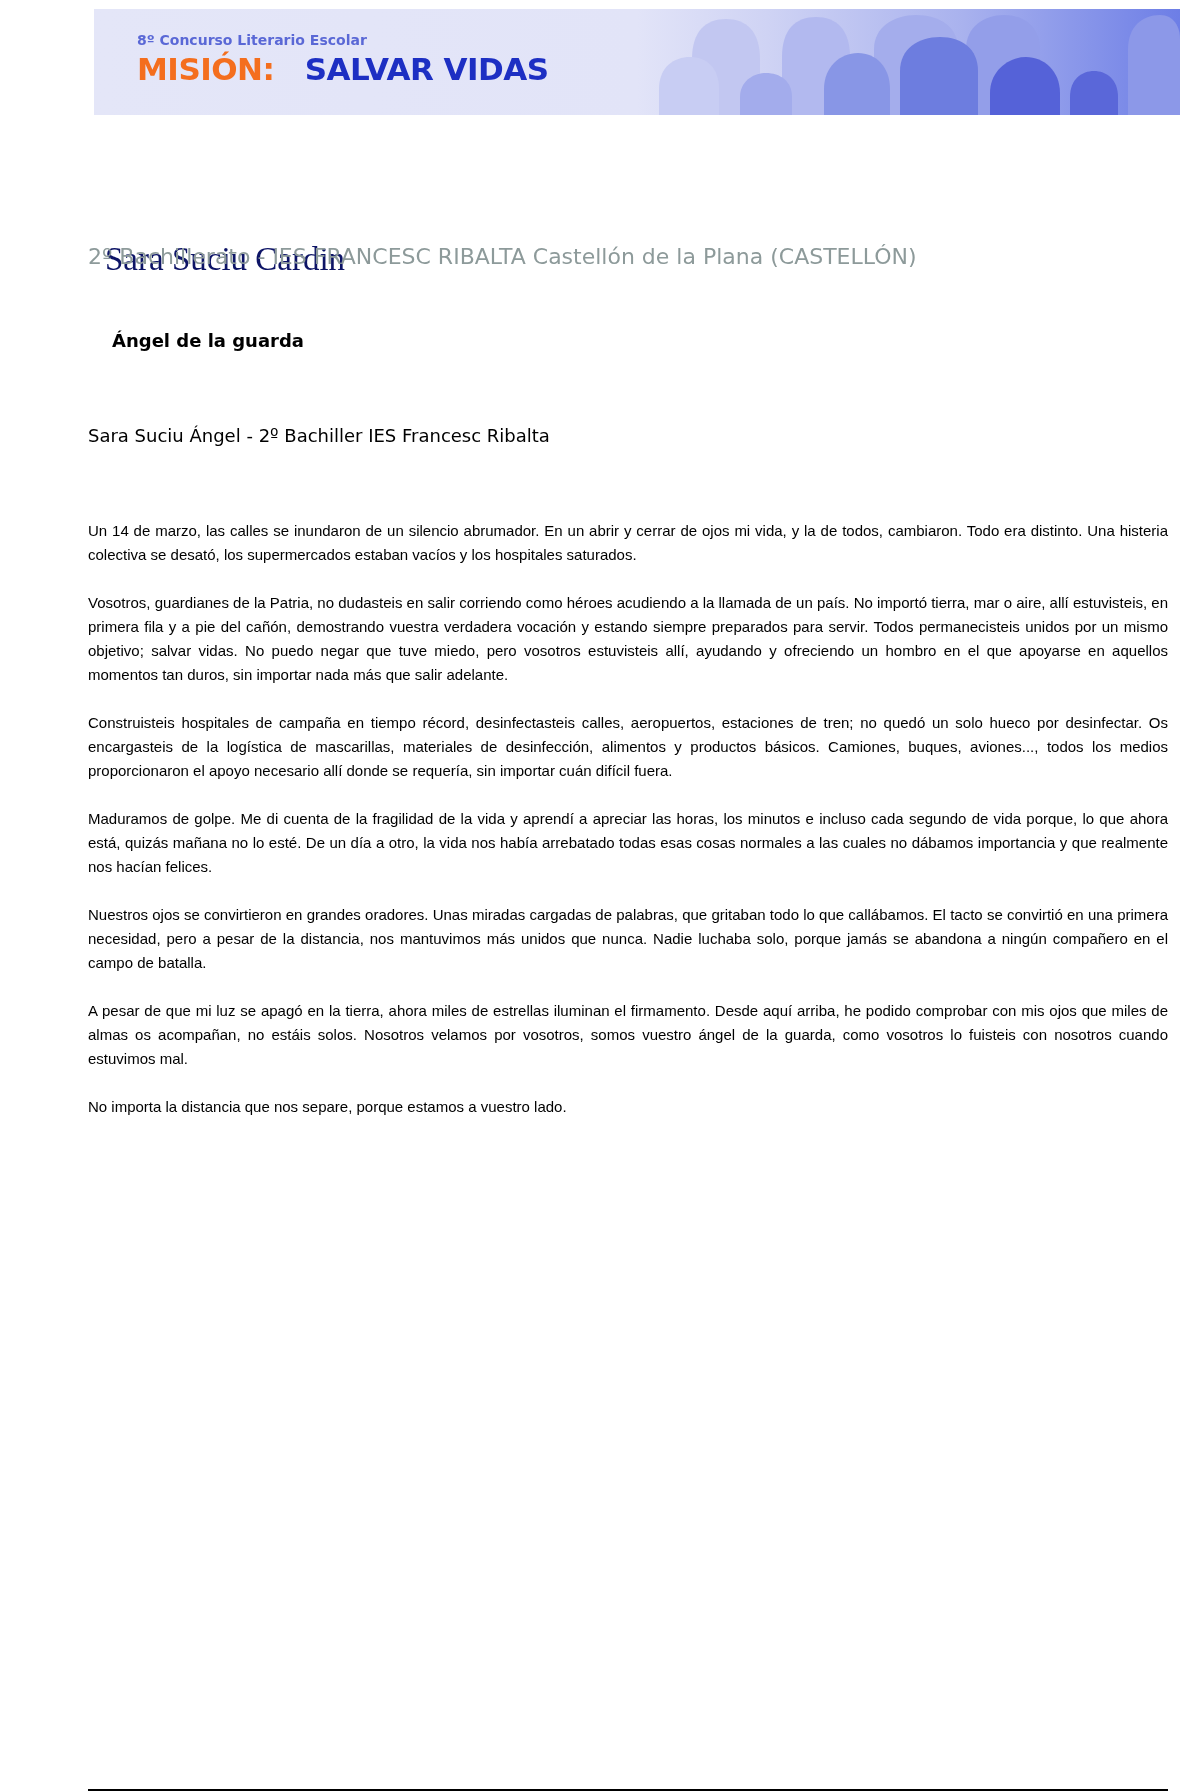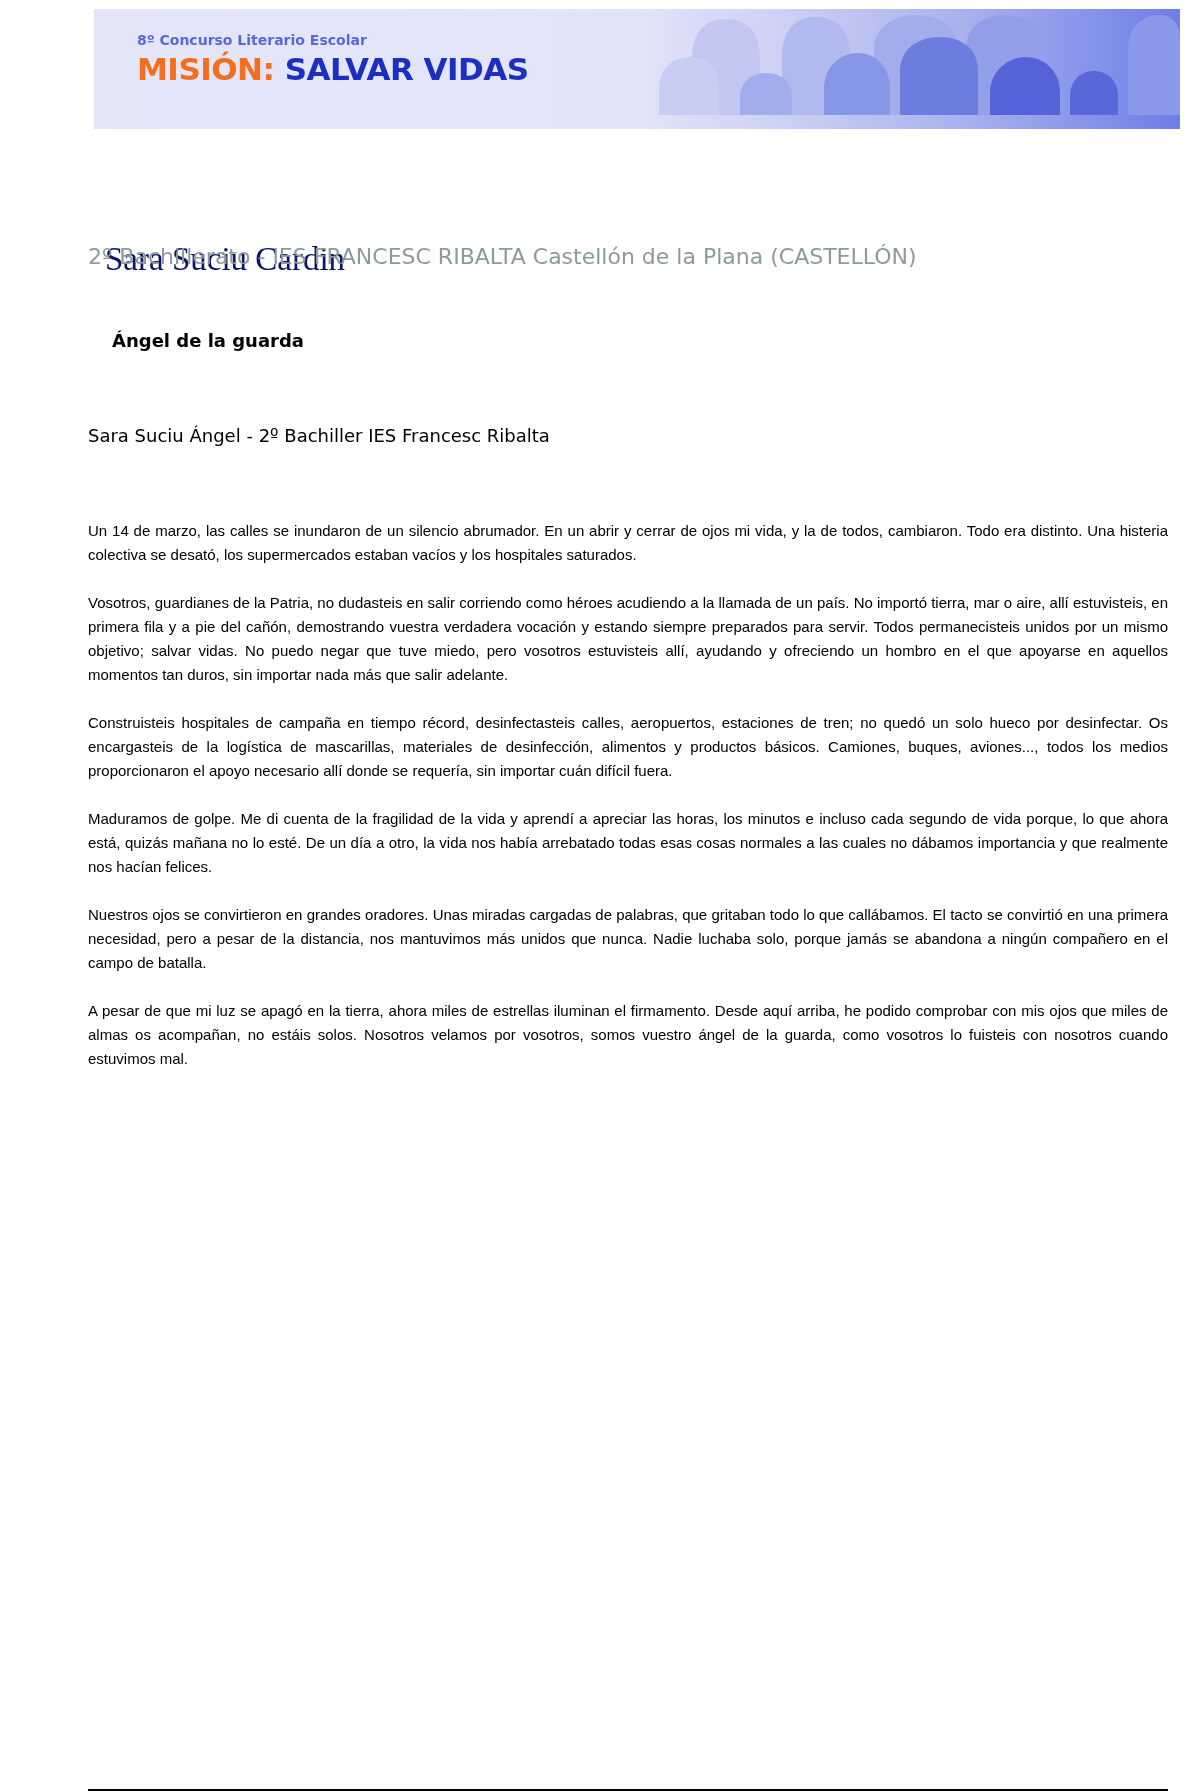--- a/index.html
+++ b/index.html
@@ -1,27 +1,27 @@
 <!DOCTYPE html>
 <html><head>
   <meta charset="utf-8">
   <style>
     html, body { margin: 0; padding: 0; background: #ffffff; }
     body { width: 1200px; height: 1792px; position: relative; overflow: hidden;
            font-family: "DejaVu Sans", sans-serif; color: #000; }
 
-    .banner { position: absolute; left: 94px; top: 9px; width: 1086px; height: 120px;
+    .banner { position: absolute; left: 94px; top: 9px; width: 1086px; height: 106px;
               background: linear-gradient(90deg, #e4e6f8 0%, #e2e4f8 50%, #cfd3f4 62%, #a9b2ee 80%, #6d7ee6 100%);
               overflow: hidden; }
     .banner .kicker { position: absolute; left: 43px; top: 23px; font-family: "DejaVu Sans", sans-serif;
                       font-weight: bold; font-size: 14px; color: #5a68d6; letter-spacing: 0; }
     .banner .headline { position: absolute; left: 43px; top: 45px; font-family: "DejaVu Sans", sans-serif;
                         font-weight: bold; font-size: 31px; letter-spacing: -0.5px; line-height: 1; }
     .banner .headline .h1 { color: #f46e1e; }
-    .banner .headline .h2 { color: #1d2fc3; }
+    .banner .headline .h2 { color: #1d2fc3; margin-left: 20px; }
     .silhouettes { position: absolute; left: 0; top: 0; width: 1086px; height: 106px; }
 
     .author { position: absolute; left: 105px; top: 203px; font-size: 33px; color: #0d1466;
               font-family: Liberation Serif, serif; line-height: 1; margin-top: 40px; }
     .school { position: absolute; left: 88px; top: 246px; font-size: 22px; color: #8d9a9a;
               font-family: "DejaVu Sans", sans-serif; line-height: 1; white-space: nowrap; }
 
     .title { position: absolute; left: 88px; top: 330px; font-size: 18px; font-weight: bold;
              font-family: "DejaVu Sans", sans-serif; margin-left: 24px; }
     .byline { position: absolute; left: 88px; top: 425px; font-size: 18px;
@@ -67,15 +67,16 @@
 <div class="title">Ángel de la guarda</div>
 <div class="byline">Sara Suciu Ángel - 2º Bachiller IES Francesc Ribalta</div>
 
 <div class="body-text">
   <p>Un 14 de marzo, las calles se inundaron de un silencio abrumador. En un abrir y cerrar de ojos mi vida, y la de todos, cambiaron. Todo era distinto. Una histeria colectiva se desató, los supermercados estaban vacíos y los hospitales saturados.</p>
   <p>Vosotros, guardianes de la Patria, no dudasteis en salir corriendo como héroes acudiendo a la llamada de un país. No importó tierra, mar o aire, allí estuvisteis, en primera fila y a pie del cañón, demostrando vuestra verdadera vocación y estando siempre preparados para servir. Todos permanecisteis unidos por un mismo objetivo; salvar vidas. No puedo negar que tuve miedo, pero vosotros estuvisteis allí, ayudando y ofreciendo un hombro en el que apoyarse en aquellos momentos tan duros, sin importar nada más que salir adelante.</p>
   <p>Construisteis hospitales de campaña en tiempo récord, desinfectasteis calles, aeropuertos, estaciones de tren; no quedó un solo hueco por desinfectar. Os encargasteis de la logística de mascarillas, materiales de desinfección, alimentos y productos básicos. Camiones, buques, aviones..., todos los medios proporcionaron el apoyo necesario allí donde se requería, sin importar cuán difícil fuera.</p>
   <p>Maduramos de golpe. Me di cuenta de la fragilidad de la vida y aprendí a apreciar las horas, los minutos e incluso cada segundo de vida porque, lo que ahora está, quizás mañana no lo esté. De un día a otro, la vida nos había arrebatado todas esas cosas normales a las cuales no dábamos importancia y que realmente nos hacían felices.</p>
   <p>Nuestros ojos se convirtieron en grandes oradores. Unas miradas cargadas de palabras, que gritaban todo lo que callábamos. El tacto se convirtió en una primera necesidad, pero a pesar de la distancia, nos mantuvimos más unidos que nunca. Nadie luchaba solo, porque jamás se abandona a ningún compañero en el campo de batalla.</p>
   <p>A pesar de que mi luz se apagó en la tierra, ahora miles de estrellas iluminan el firmamento. Desde aquí arriba, he podido comprobar con mis ojos que miles de almas os acompañan, no estáis solos. Nosotros velamos por vosotros, somos vuestro ángel de la guarda, como vosotros lo fuisteis con nosotros cuando estuvimos mal.</p>
+  <p>No importa la distancia que nos separe, porque estamos a vuestro lado.</p>
 </div>
 
 <div class="footer-rule"></div>
 
 </body></html>

